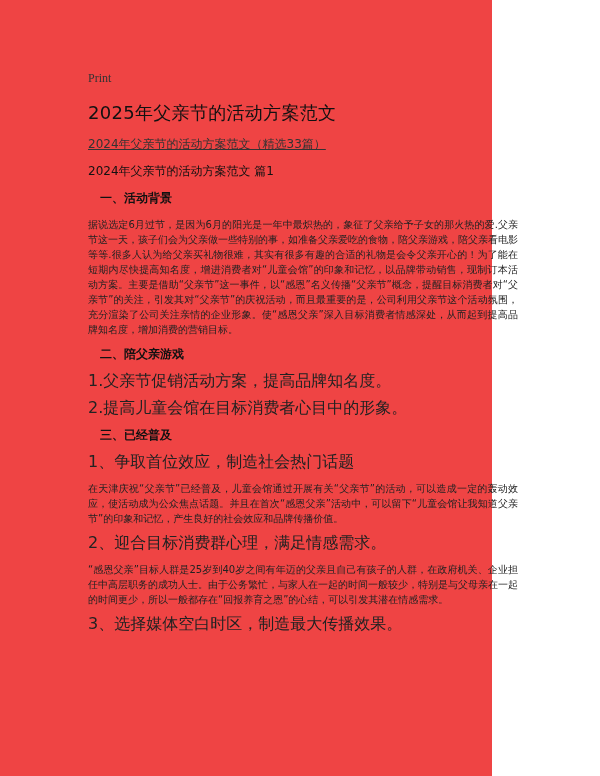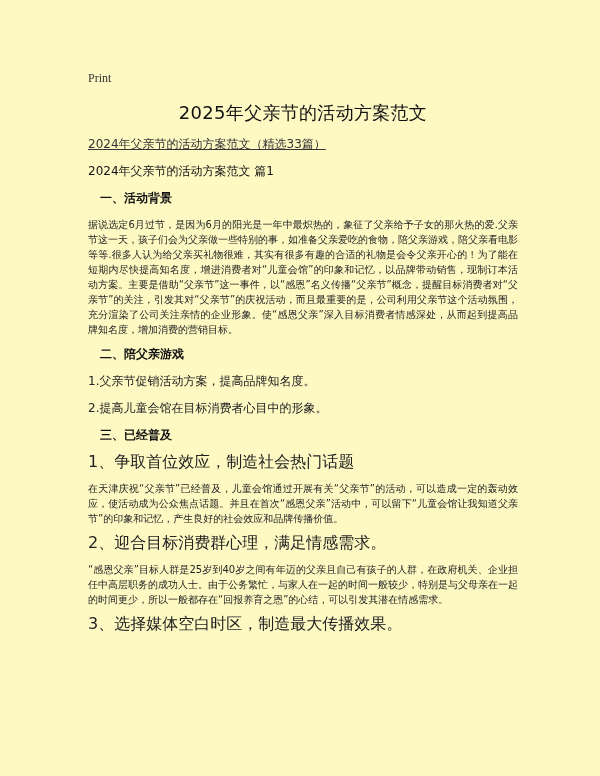--- a/index.html
+++ b/index.html
@@ -1,35 +1,35 @@
 <!DOCTYPE html>
 <html><head>
   <meta charset="utf-8">
   <style>
     html, body { margin: 0; padding: 0; background: #ffffff; }
     body {
       width: 600px; height: 776px; position: relative; overflow: hidden;
       font-family: "DejaVu Sans", "Liberation Sans", sans-serif;
       color: #1a1a1a;
     }
-    .page { position: absolute; left: 0; top: 0; width: 600px; height: 776px; background: #fef9c3; }
+    .page { position: absolute; left: 0; top: 0; width: 492px; height: 776px; background: #ef4444; }
     .content { position: absolute; left: 88px; top: 70px; width: 430px; }
     .print-label {
       font-family: "Liberation Serif", "DejaVu Serif", serif;
       font-size: 12px; color: #333; margin: 0 0 14px 0; line-height: 16px;
     }
     .doc-title {
-      font-size: 18px; font-weight: normal; text-align: center; margin: 0 0 10px 0;
+      font-size: 18px; font-weight: normal; margin: 0 0 10px 0;
       line-height: 26px; color: #111; letter-spacing: 0.3px;
     }
     .subtitle { font-size: 12px; line-height: 16px; margin: 0 0 11px 0; color: #333; text-decoration: underline; }
     .article-heading { font-size: 12px; font-weight: normal; line-height: 16px; margin: 0 0 11px 0; color: #111; }
     .section-heading { font-size: 12px; font-weight: bold; line-height: 16px; margin: 0 0 11px 12px; color: #111; }
     .para { font-size: 10px; line-height: 15px; margin: 0 0 9px 0; color: #222; text-align: justify; }
-    .list-item { font-size: 12px; line-height: 16px; margin: 2px 0 11px 0; color: #222; }
+    .list-item { font-size: 16px; line-height: 16px; margin: 2px 0 11px 0; color: #222; }
     .sub-point { font-size: 16px; line-height: 16px; margin: 0 0 11px 0; color: #222; }
   </style>
 </head>
 <body>
 
 <div class="page">
   <div class="content">
     <div class="print-label">Print</div>
     <h1 class="doc-title">2025年父亲节的活动方案范文</h1>
     <div class="subtitle">2024年父亲节的活动方案范文（精选33篇）</div>

